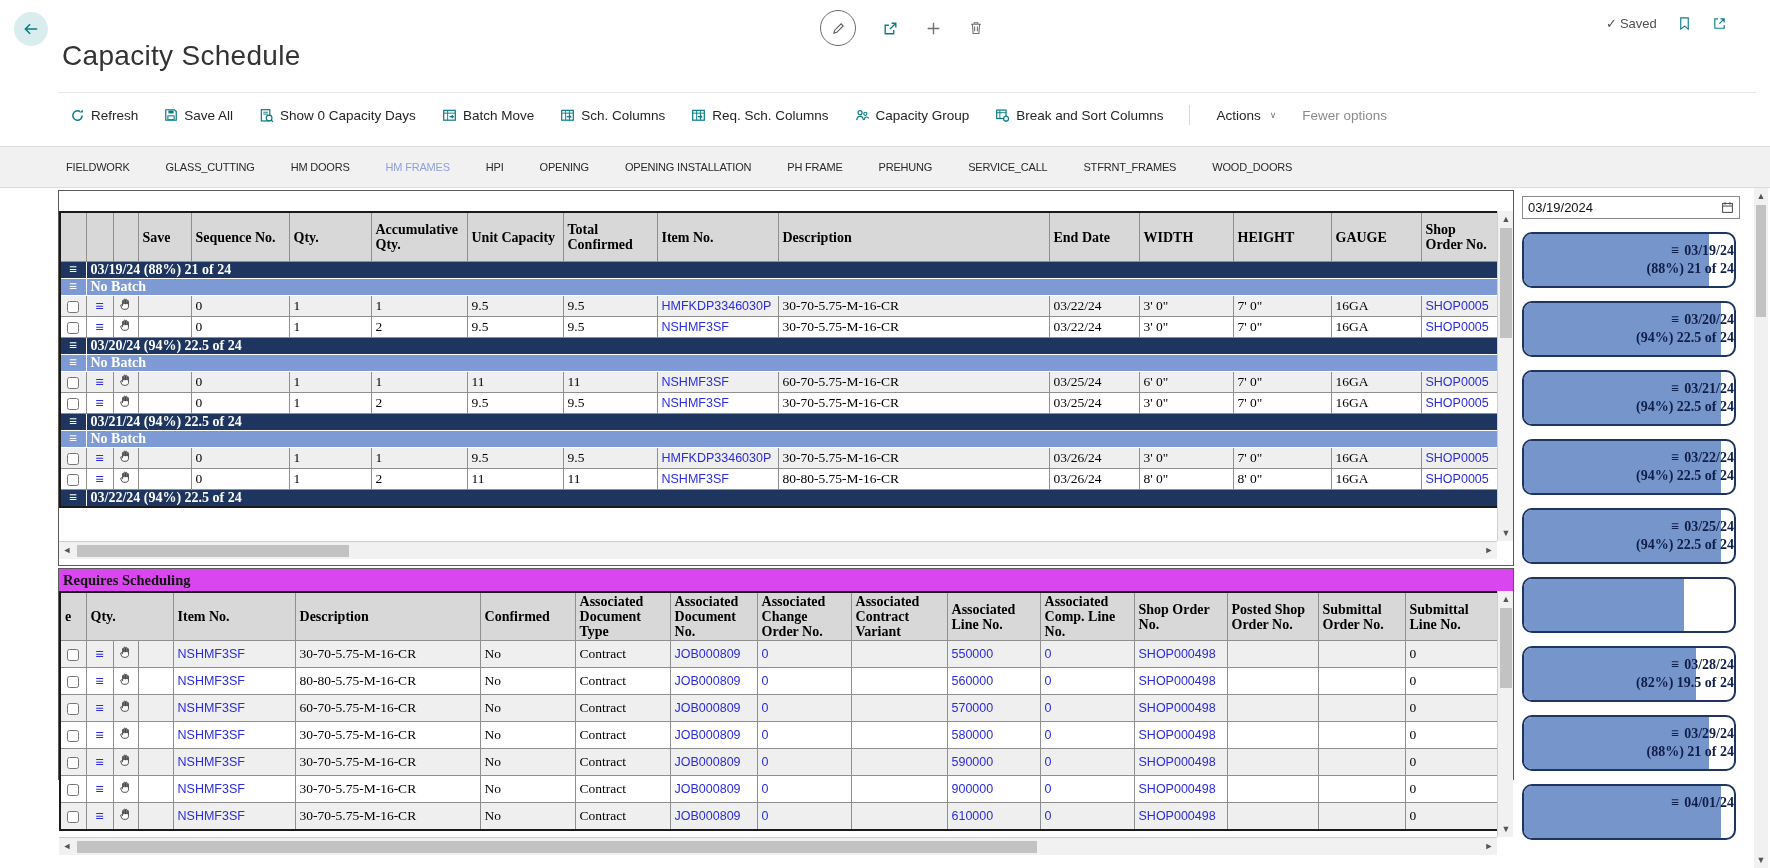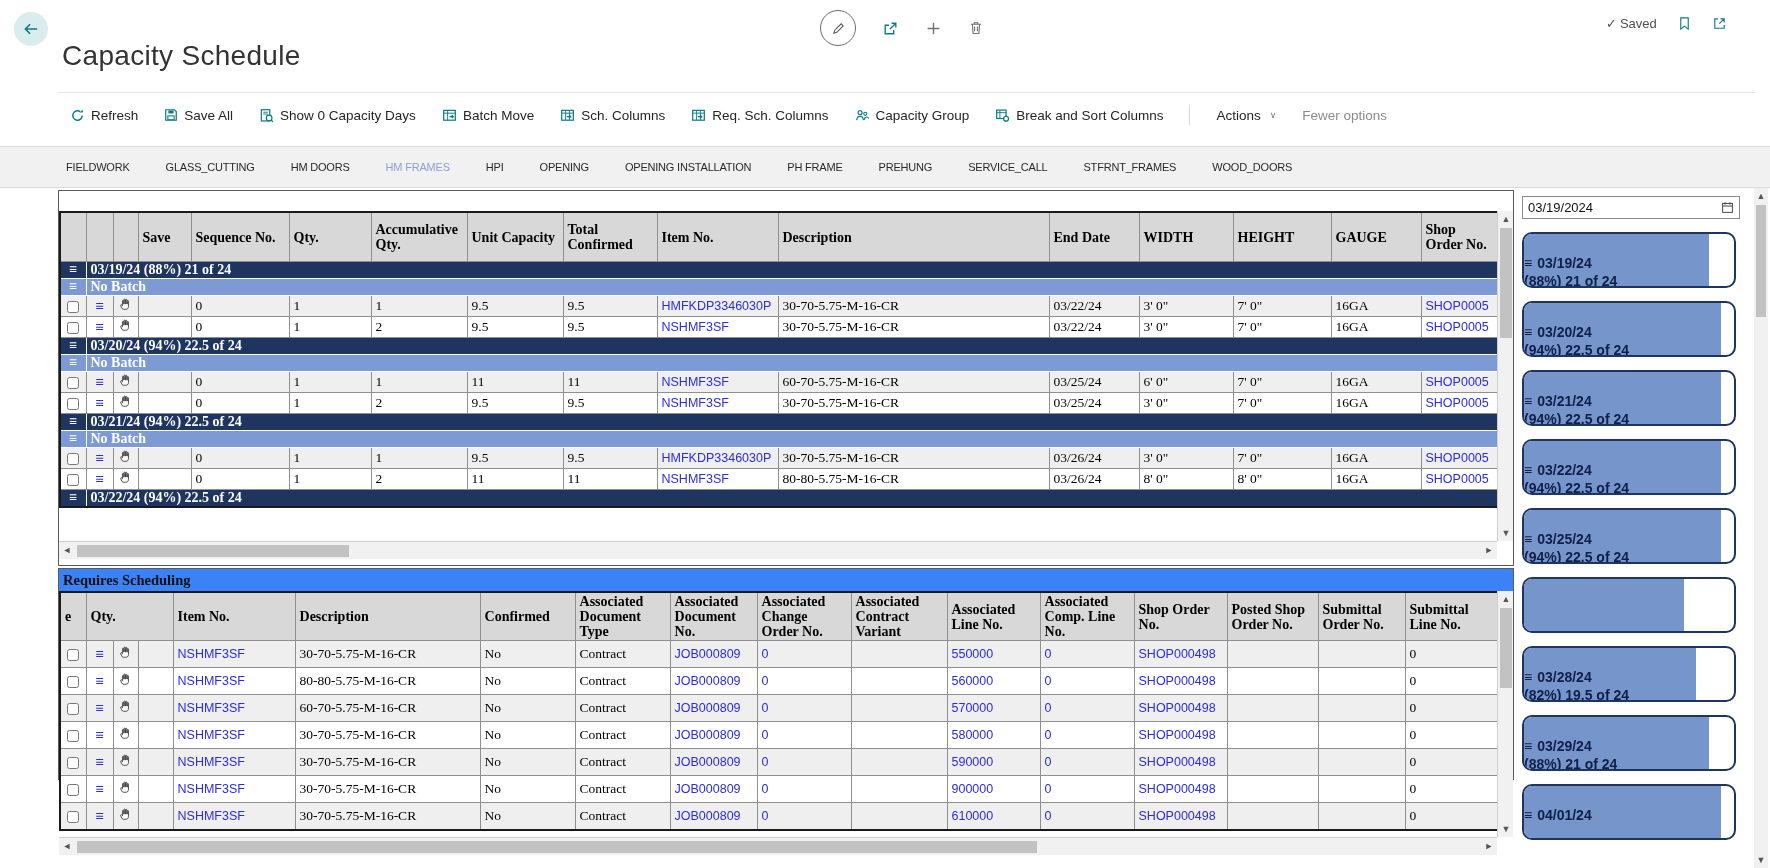--- a/index.html
+++ b/index.html
@@ -31,21 +31,21 @@
   
   #tabstrip{left:0;top:146px;width:1770px;height:42px;background:#f1f1f1;border-top:1px solid #dcdcdc;
             border-bottom:1px solid #dcdcdc;display:flex;align-items:center;padding-left:66px;gap:36px;box-sizing:border-box}
   .tab{font-size:11px;color:#2a2a2a;letter-spacing:-.2px;cursor:pointer;white-space:nowrap}
   .tab.active{color:#8f9fd9}
 
   
   #top-panel{left:58px;top:190px;width:1456px;height:376px;border:1px solid #5a5a5a;box-sizing:border-box;background:#fff}
   #top-wrap{left:0;top:20px;width:1438px;height:330px;overflow:hidden}
   #bottom-panel{left:58px;top:568px;width:1456px;height:212px;border:1px solid #5a5a5a;border-bottom:none;
-                box-sizing:border-box;background:#3b82f6}
+                box-sizing:border-box;background:#d946ef}
   #req-label{font-family:"Liberation Serif",serif;font-weight:bold;font-size:14.5px;color:#111;
              padding:3px 2px 0 4px;height:19px}
   #bot-wrap{left:0;top:22px;width:1438px;height:246px;overflow:hidden}
 
   
   table.grid{border-collapse:collapse;table-layout:fixed;width:1438px;border:2px solid #1a1a1a}
   .grid th{background:#d8d8d8;font-family:"Liberation Serif",serif;font-size:14px;font-weight:bold;color:#000;
            text-align:left;padding:1px 4px;border:1px solid #8f8f8f;overflow:hidden;vertical-align:middle;line-height:15px}
   #schedule-table th{height:46px}
   #req-table th{height:44px}
@@ -71,22 +71,22 @@
   .sb .thumb{position:absolute;background:#c2c2c2}
 
   
   #sidebar{left:1522px;top:196px;width:226px}
   #date-input{width:206px;height:21px;border:1px solid #8a8a8a;display:flex;align-items:center;
               justify-content:space-between;padding:0 5px;font-size:13px;color:#111;background:#fff;cursor:pointer}
   #cards{margin-top:13px;display:flex;flex-direction:column;gap:13px;width:214px}
   .card{position:relative;height:52px;border:2px solid #1e3560;border-radius:10px;overflow:hidden;background:#fff;cursor:pointer}
   .card .fill{position:absolute;top:0;bottom:0;left:0;background:#7695cb}
   .card.alert .fill{background:#e30e17}
-  .ctxt{position:relative;text-align:left;font-family:Liberation Sans, sans-serif;font-weight:bold;
-        color:#101f4a;font-size:14px;line-height:18px;padding-top:20px}
+  .ctxt{position:relative;text-align:right;font-family:Liberation Serif, serif;font-weight:bold;
+        color:#101f4a;font-size:14px;line-height:18px;padding-top:8px}
   .ctxt .cmenu{font-size:14px;margin-right:5px}
 </style>
 </head>
 <body>
 
 <div id="back-btn" class="abs">
   <span class="icn">
     <svg width="18" height="18" viewBox="0 0 16 16">
         <path d="M13.5 8H3M7.2 3.8L3 8l4.2 4.2" fill="none" stroke="#0a7c86" stroke-width="1.4"></path>
       </svg>

